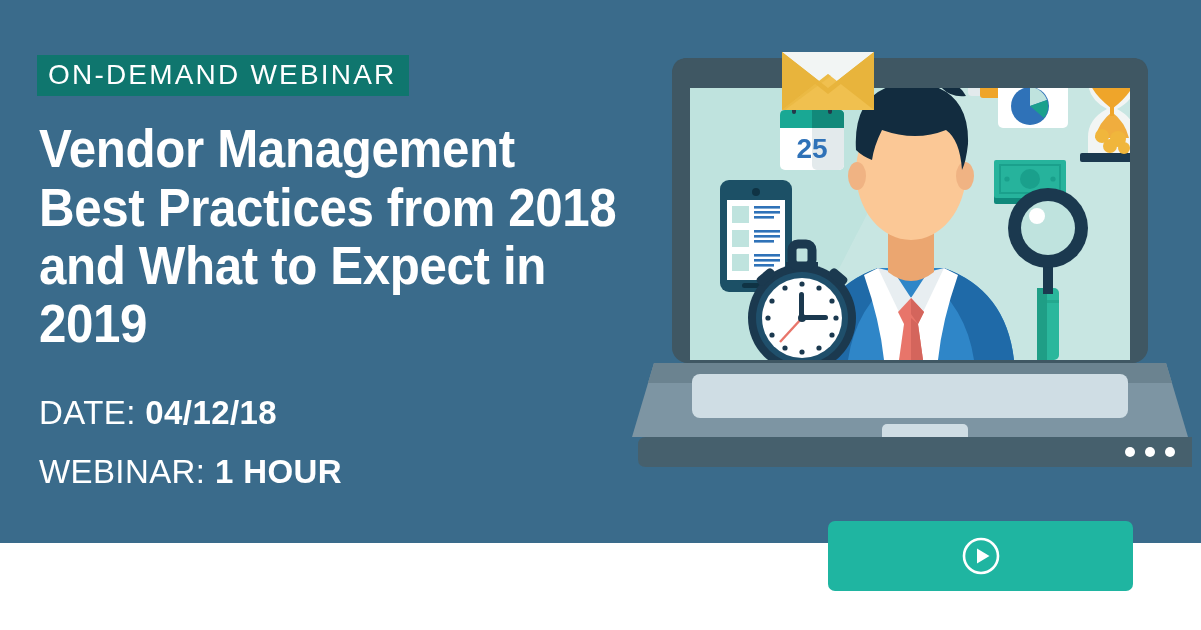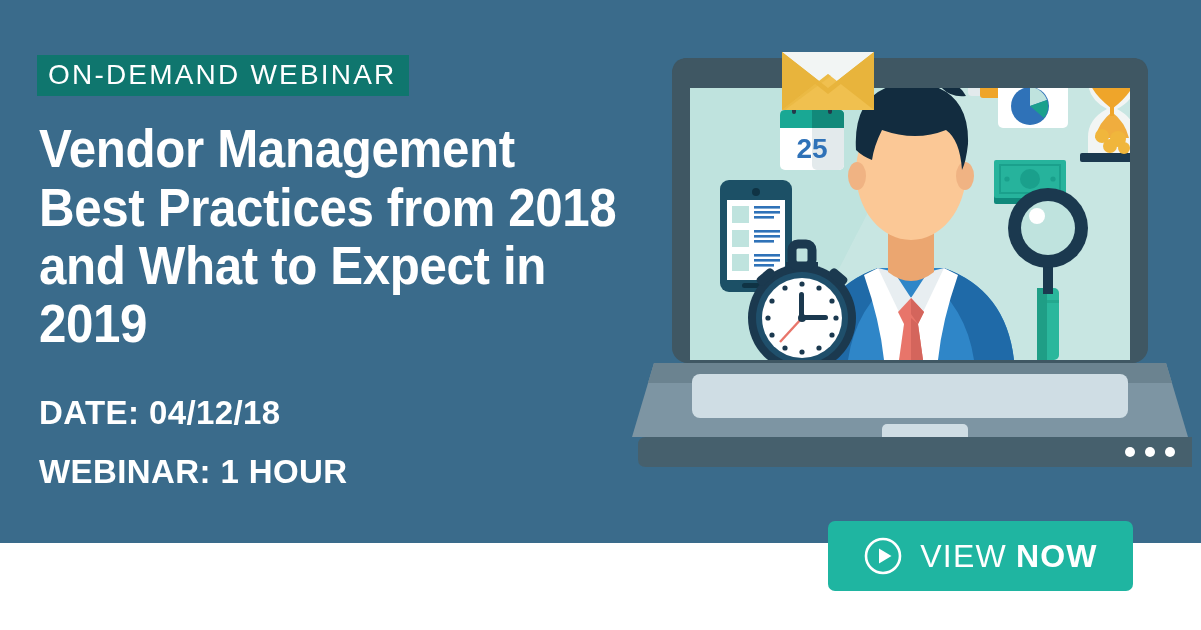--- a/index.html
+++ b/index.html
@@ -77,21 +77,21 @@
   }
   .meta-line {
     color: #ffffff;
     font-size: 33px;
     line-height: 1.0;
     letter-spacing: 0.4px;
     margin-bottom: 26px;
     white-space: nowrap;
   }
   .meta-label {
-    font-weight: 700;
+    font-weight: 400;
   }
   .meta-value {
     font-weight: 700;
   }
 
   
   .cta-button {
     position: absolute;
     left: 828px;
     top: 521px;
@@ -333,18 +333,15 @@
         <span class="meta-value">1 HOUR</span>
       </div>
     </div>
   </div>
 
   <button class="cta-button">
     <svg class="cta-icon" viewBox="0 0 40 40">
       <circle cx="20" cy="20" r="17" fill="none" stroke="#ffffff" stroke-width="2.6"></circle>
       <path d="M16 12.5 L28.5 20 L16 27.5 Z" fill="#ffffff"></path>
     </svg>
-    <span class="cta-label">
-      <span class="w1">VIEW</span><span class="w2">NOW</span>
-    </span>
   </button>
 
 </div>
 
 </body></html>

